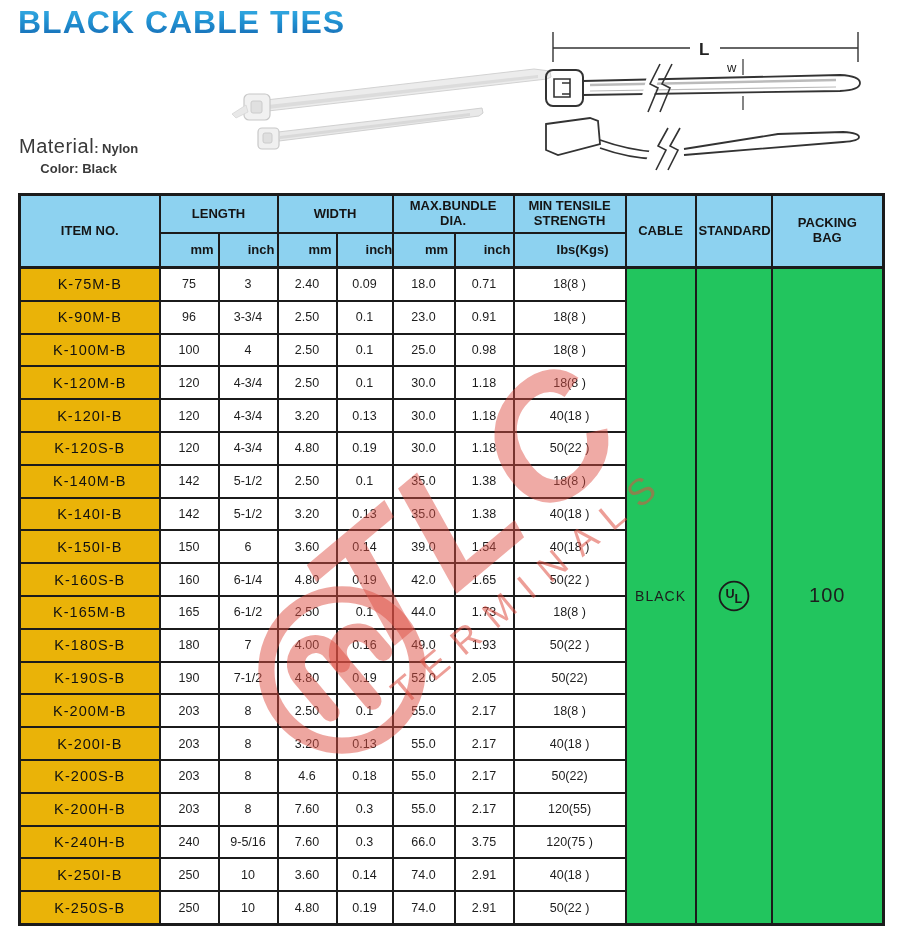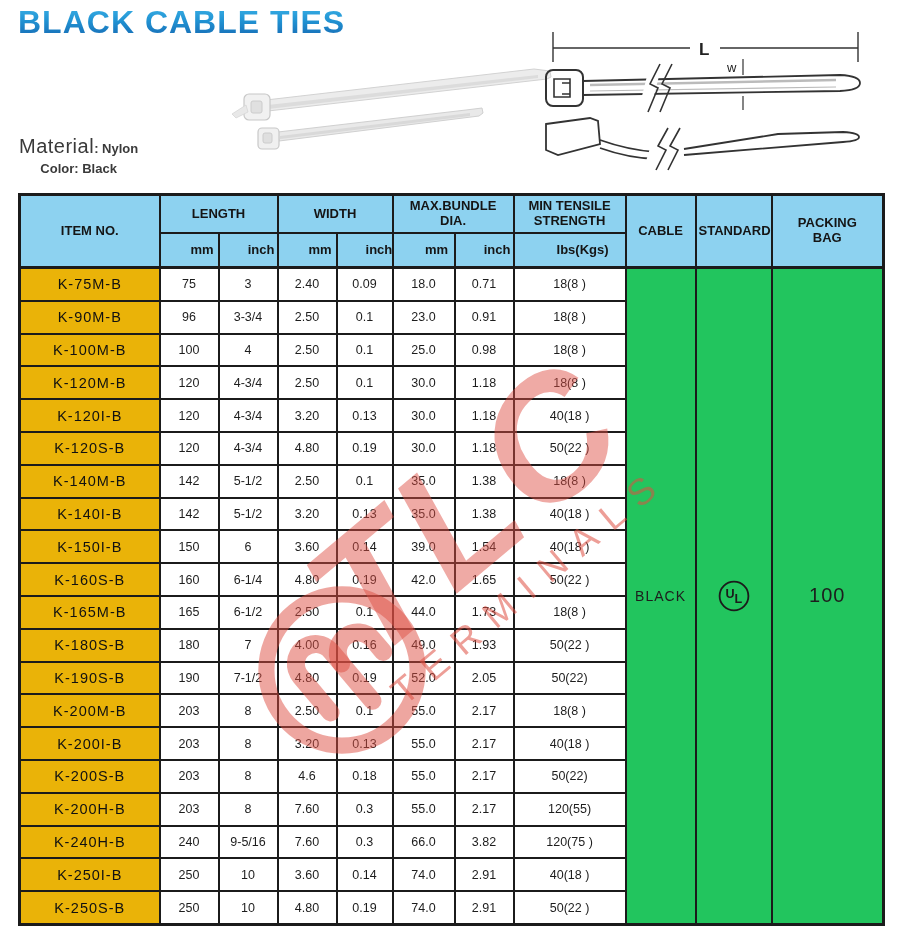--- a/index.html
+++ b/index.html
@@ -341,21 +341,21 @@
     <td>2.17</td>
     <td>120(55)</td>
   </tr>
       <tr>
     <td class="item">K-240H-B</td>
     <td>240</td>
     <td>9-5/16</td>
     <td>7.60</td>
     <td>0.3</td>
     <td>66.0</td>
-    <td>3.82</td>
+    <td>3.75</td>
     <td>120(75 )</td>
   </tr>
       <tr>
     <td class="item">K-250I-B</td>
     <td>250</td>
     <td>10</td>
     <td>3.60</td>
     <td>0.14</td>
     <td>74.0</td>
     <td>2.91</td>

